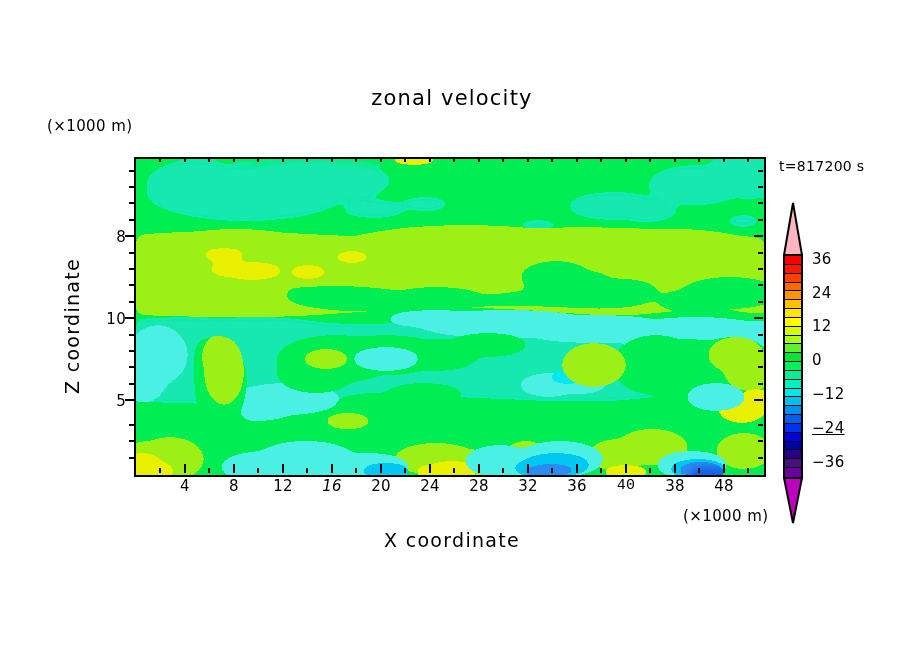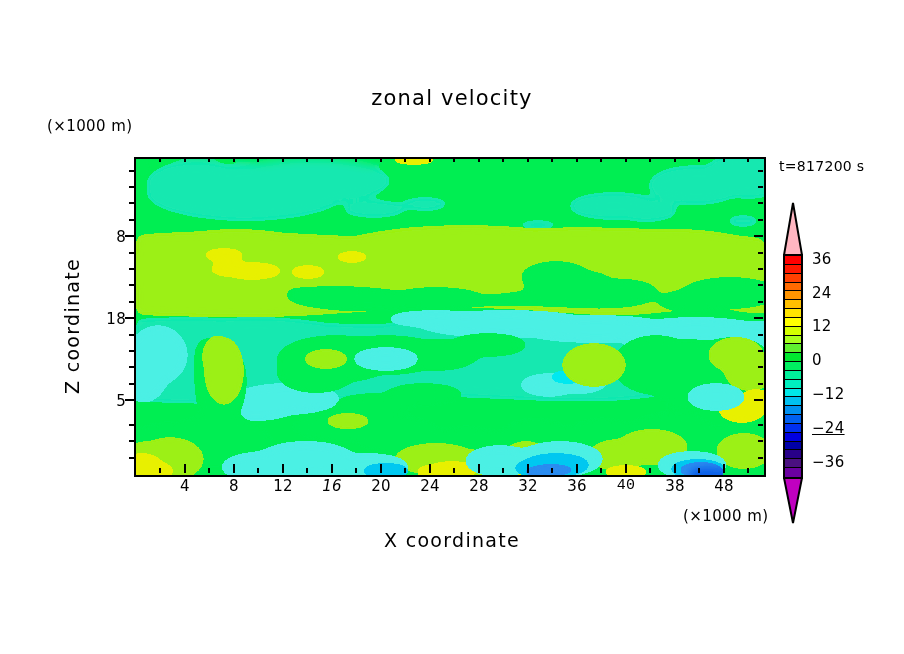--- a/index.html
+++ b/index.html
@@ -452,21 +452,21 @@
   <div class="txt ticklabel ticklabel-x" style="left:359px;">20</div>
   <div class="txt ticklabel ticklabel-x" style="left:408px;">24</div>
   <div class="txt ticklabel ticklabel-x" style="left:457px;">28</div>
   <div class="txt ticklabel ticklabel-x" style="left:506px;">32</div>
   <div class="txt ticklabel ticklabel-x" style="left:555px;">36</div>
   <div class="txt ticklabel ticklabel-x" style="left:604px;font-family:Liberation Mono, monospace;">40</div>
   <div class="txt ticklabel ticklabel-x" style="left:653px;">38</div>
   <div class="txt ticklabel ticklabel-x" style="left:702px;">48</div>
 
   <div class="txt ticklabel ticklabel-y" style="top:392px;">5</div>
-  <div class="txt ticklabel ticklabel-y" style="top:310px;">18</div>
+  <div class="txt ticklabel ticklabel-y" style="top:310px;">10</div>
   <div class="txt ticklabel ticklabel-y" style="top:228px;">8</div>
 
   <div id="colorbar-wrap">
     <svg class="cb-cap" style="top:0px; height:54px;" viewBox="0 0 20 54" preserveAspectRatio="none">
       <polygon points="10,1 19,53 1,53" fill="#ffb6c1" stroke="#000" stroke-width="2"></polygon>
     </svg>
     <div id="colorbar-body">
         <div class="cb-seg" style="top: 0%; height: 4%; background: rgb(255, 0, 0);"></div>
         <div class="cb-seg" style="top: 4%; height: 4%; background: rgb(255, 24, 0);"></div>
         <div class="cb-seg" style="top: 8%; height: 4%; background: rgb(255, 64, 0);"></div>

